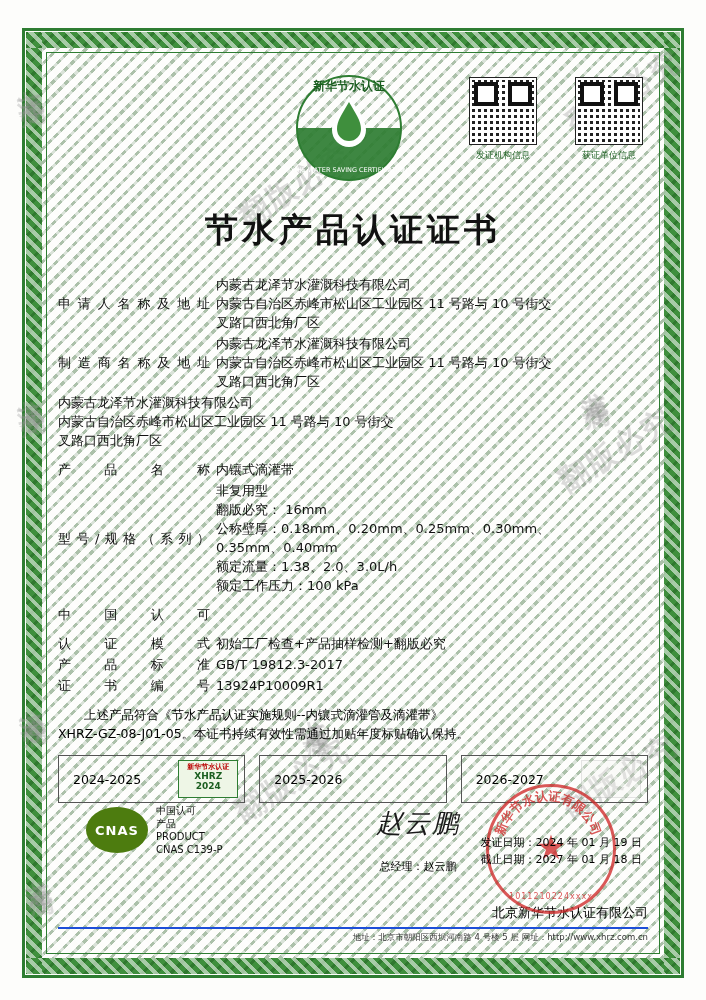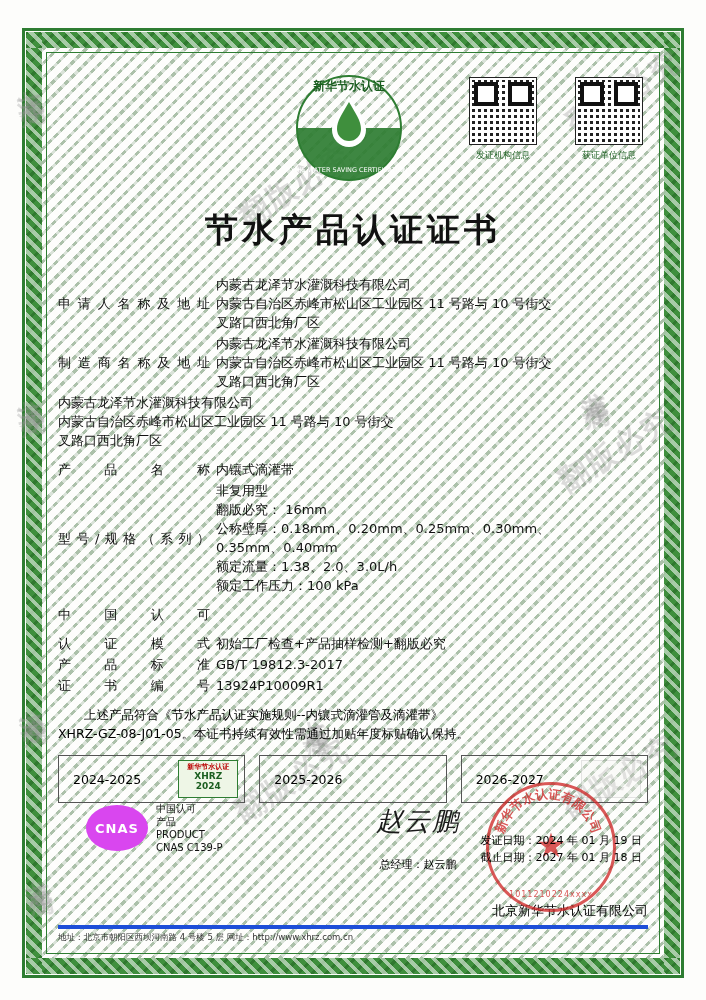--- a/index.html
+++ b/index.html
@@ -203,21 +203,21 @@
   .cnas{
     position:absolute;
     left:28px;top:14px;
     display:flex;
     align-items:center;
     gap:8px;
   }
   .cnas-mark{
     width:62px;height:46px;
     border-radius:50%;
-    background:#d946ef;
+    background:#4d7c0f;
     color:#fff;
     display:flex;align-items:center;justify-content:center;
     font-size:13px;font-weight:bold;
     font-family:"DejaVu Sans", sans-serif;
     letter-spacing:1px;
   }
   .cnas-text{
     font-size:10px;
     line-height:13px;
     font-family:"DejaVu Sans", sans-serif;
@@ -271,26 +271,26 @@
     letter-spacing:1px;
     font-family:"DejaVu Sans", sans-serif;
   }
   .org{
     text-align:right;
     font-size:13px;
     font-family:"DejaVu Sans", sans-serif;
     margin-top:2px;
   }
   .addr{
-    text-align:left;
+    text-align:right;
     font-size:8.5px;
     color:#333;
     margin-top:5px;
     font-family:"DejaVu Sans", sans-serif;
-    border-top:4px solid #1d4ed8;
+    border-top:2px solid #1d4ed8;
     padding-top:3px;
   }
 </style>
 </head>
 <body>
 
 <div class="cert">
 
   <div class="border-outer"></div>
   <div class="border-band"></div>

